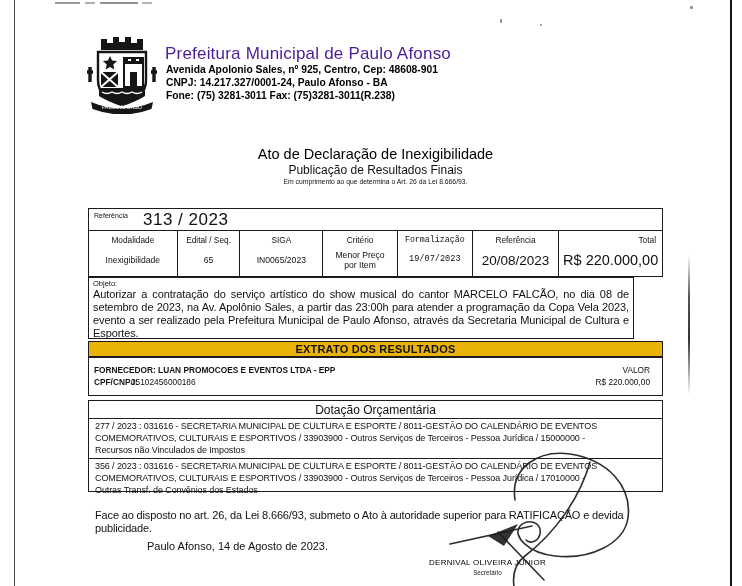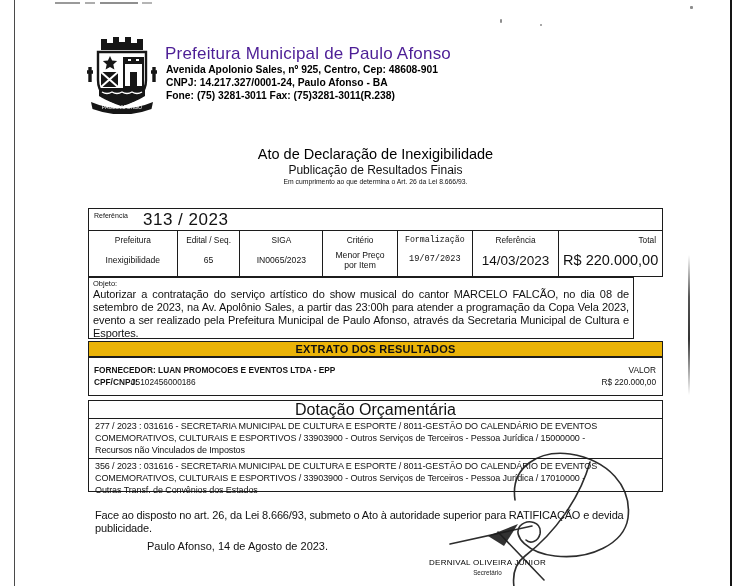--- a/index.html
+++ b/index.html
@@ -36,24 +36,24 @@
   .v.big2{font-size:14.5px;}
   .objeto-box{left:88px;top:277px;width:546px;height:62px;padding:1px 4px;}
   .objeto-label{font-size:7.5px;}
   .objeto-text{font-size:11px;line-height:12.9px;text-align:justify;letter-spacing:-.1px;}
   .extrato-band{left:88px;top:341px;width:575px;height:16px;display:flex;align-items:center;justify-content:center;
     font-size:11px;font-weight:700;background:#eab308;letter-spacing:.2px;}
   .result-box{left:88px;top:357px;width:575px;height:39px;}
   .res-left{position:absolute;left:5px;top:7px;font-size:8.3px;line-height:11.5px;}
   .res-left .lbl{font-weight:700;}
   .res-left .cpf-lbl{display:inline-block;width:37px;font-weight:700;}
-  .res-right{position:absolute;right:6px;top:7px;font-size:8.3px;line-height:11.5px;text-align:right;}
+  .res-right{position:absolute;right:12px;top:7px;font-size:8.3px;line-height:11.5px;text-align:right;}
   .dot-box{left:88px;top:400px;width:575px;height:92px;}
   .dot-title{height:17px;border-bottom:1px solid #1c1c1c;display:flex;align-items:center;justify-content:center;
-    font-size:16px;}
+    font-size:12px;}
   .dot-item{padding:2px 6px 1px 6px;font-size:9px;line-height:11.9px;letter-spacing:-.1px;white-space:nowrap;overflow:hidden;}
   .dot-item + .dot-item{border-top:1px solid #1c1c1c;}
   
   .closing{left:95px;top:509px;font-size:11px;line-height:13px;letter-spacing:-.15px;white-space:nowrap;}
   .dateline{left:147px;top:540px;font-size:11px;}
   .signer{left:405px;top:558px;width:165px;text-align:center;font-size:8px;letter-spacing:.3px;color:#000;}
   .signer-role{left:405px;top:569px;width:165px;text-align:center;font-size:6.3px;color:#222;}
   .sig-svg{left:440px;top:438px;z-index:5;}
   .logo{left:86px;top:34px;}
 </style>
@@ -100,42 +100,42 @@
     <div class="doc-note">Em cumprimento ao que determina o Art. 26 da Lei 8.666/93.</div>
   </div>
 
   <div class="abs box ref-box">
     <span class="ref-label">Referência</span>
     <span class="ref-value">313 / 2023</span>
   </div>
 
   <div class="abs box sum-table">
     <div class="cell" style="width:89px;">
-      <div class="h">Prefeitura</div>
+      <div class="h">Modalidade</div>
       <div class="v">Inexigibilidade</div>
     </div>
     <div class="cell" style="width:63px;">
       <div class="h">Edital / Seq.</div>
       <div class="v">65</div>
     </div>
     <div class="cell" style="width:83px;">
       <div class="h">SIGA</div>
       <div class="v">IN0065/2023</div>
     </div>
     <div class="cell" style="width:75px;">
       <div class="h">Critério</div>
       <div class="v" style="padding:0 6px;">Menor Preço por Item</div>
     </div>
     <div class="cell" style="width:75px;font-family:Liberation Mono, monospace;">
       <div class="h">Formalização</div>
       <div class="v">19/07/2023</div>
     </div>
     <div class="cell" style="width:87px;">
       <div class="h">Referência</div>
-      <div class="v big1">14/03/2023</div>
+      <div class="v big1">20/08/2023</div>
     </div>
     <div class="cell right" style="width:103px;">
       <div class="h">Total</div>
       <div class="v big2">R$ 220.000,00</div>
     </div>
   </div>
 
   <div class="abs box objeto-box">
     <div class="objeto-label">Objeto:</div>
     <div class="objeto-text">Autorizar a contratação do serviço artístico do show musical  do cantor MARCELO FALCÃO, no dia 08 de setembro de 2023, na Av. Apolônio Sales, a partir das 23:00h para atender a programação da Copa Vela 2023, evento a ser realizado pela Prefeitura Municipal de Paulo Afonso, através da Secretaria Municipal de Cultura e Esportes.</div>

